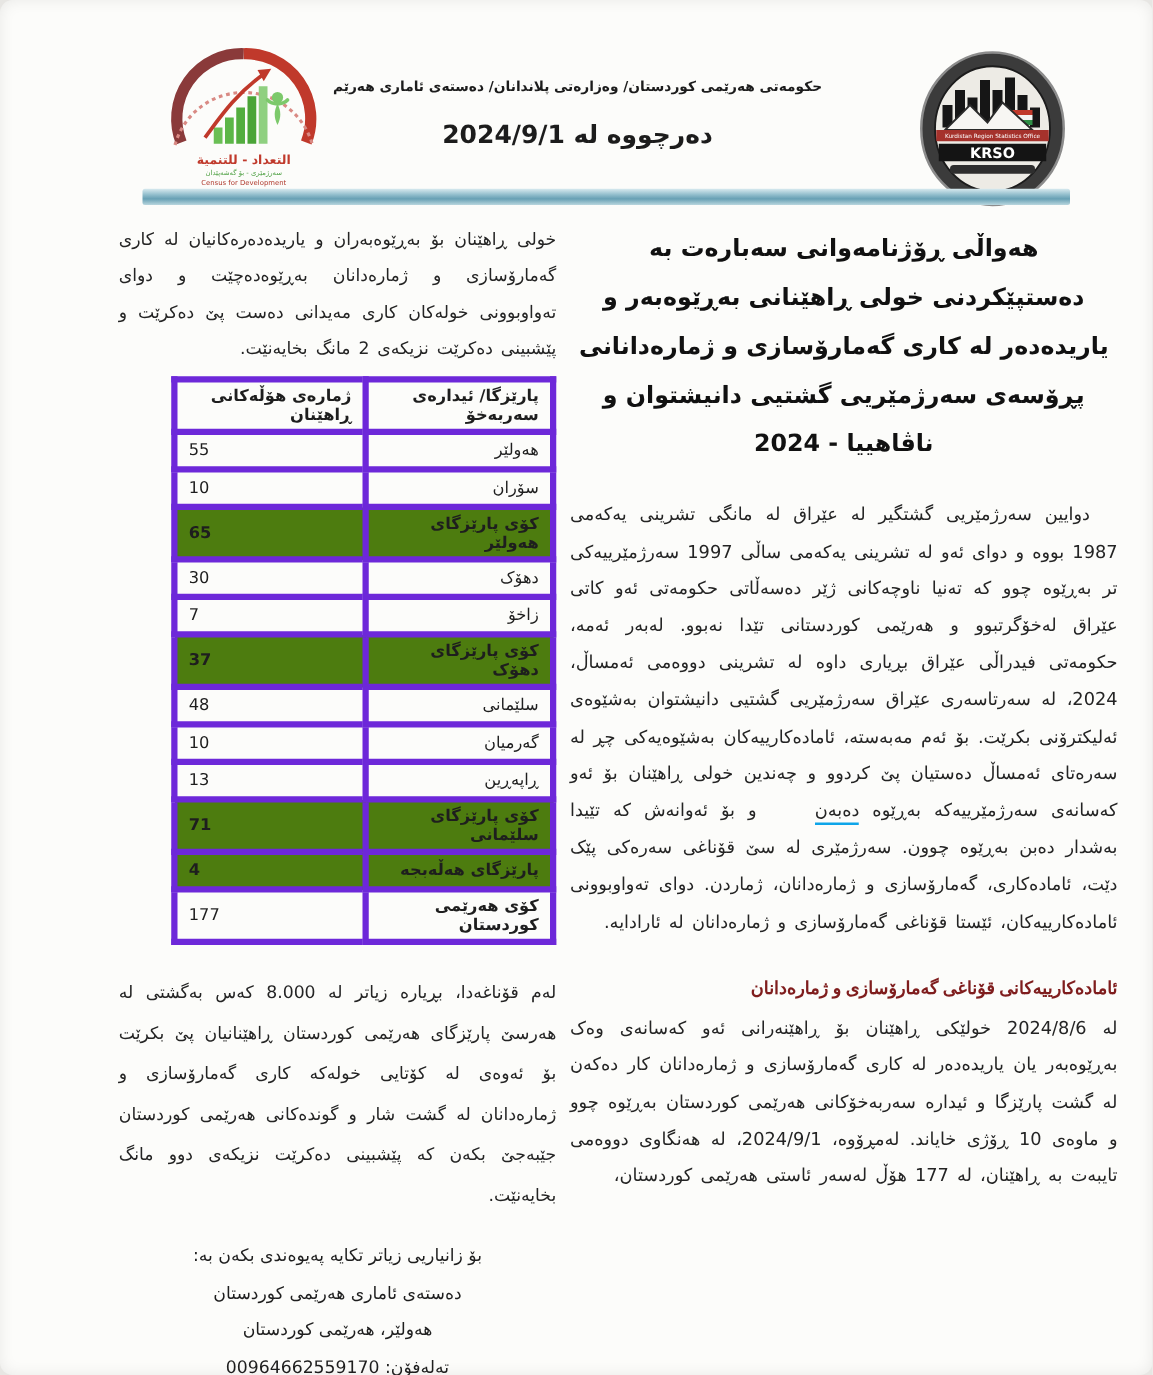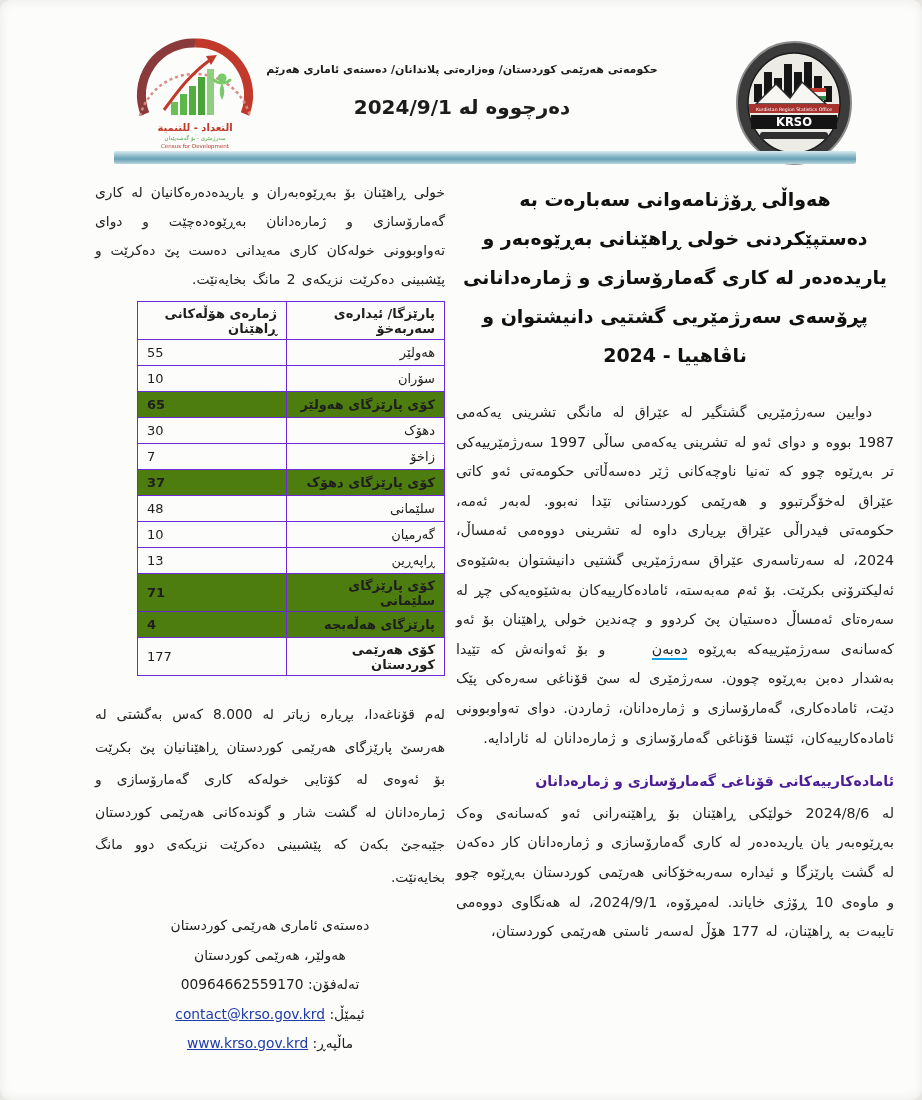--- a/index.html
+++ b/index.html
@@ -28,31 +28,31 @@
   .col-left {position:absolute;top:178px;left:95px;width:350px;}
   .article-title{
     text-align:center;font-weight:bold;font-size:19px;line-height:39px;color:#111;
   }
   .body-p{
     margin:0;text-align:justify;font-size:14.2px;line-height:29.6px;color:#242424;
     word-spacing:2px;
   }
   .col-right .p1{margin-top:23px;text-indent:22px;}
   .underline-teal{border-bottom:2px solid #0ea5e9;padding-bottom:1px;margin-left:36px;}
-  .subheading{margin-top:14px;font-weight:bold;font-size:14.2px;line-height:29.6px;color:#4c1d95;}
+  .subheading{margin-top:24px;font-weight:bold;font-size:14.2px;line-height:29.6px;color:#7f1d1d;font-family:Liberation Serif, serif;}
   .col-right .p2{margin-top:2px;}
   
   .col-left .p1{font-size:13.8px;line-height:29px;}
   .table-caption{margin-top:10px;font-weight:bold;font-size:13.2px;color:#111;text-align:right;}
   table.halls{
     margin-top:7px;border-collapse:collapse;width:308px;margin-left:2px;
     font-size:13px;color:#1e1e1e;
   }
   table.halls th,table.halls td{
-    border:1px solid #6d28d9;padding:3.5px 9px;height:18px;
+    border:5px solid #6d28d9;padding:3.5px 9px;height:18px;
   }
   table.halls th{font-weight:bold;text-align:right;}
   td.val,th.val{text-align:right;direction:ltr;width:130px;}
   td.val{text-align:left;}
   tr.total td{background:#4d7c0f;font-weight:bold;}
   tr.last td.name{font-weight:bold;}
   .col-left .p2{margin-top:22px;font-size:13.8px;line-height:32.5px;}
   .contact{margin-top:18px;text-align:center;font-size:13.8px;line-height:29.5px;color:#1e1e1e;}
   .contact .line{white-space:nowrap;}
   a.doc-link,.doc-link{
@@ -197,20 +197,21 @@
       <tr class="last">
         <td class="name">کۆی هەرێمی کوردستان</td>
         <td class="val">177</td>
       </tr>
     </tbody>
       </table>
 
     <p class="body-p p2">لەم قۆناغەدا، بڕیارە زیاتر لە 8.000 کەس بەگشتی لە هەرسێ پارێزگای هەرێمی کوردستان ڕاهێنانیان پێ بکرێت بۆ ئەوەی لە کۆتایی خولەکە کاری گەمارۆسازی و ژمارەدانان لە گشت شار و گوندەکانی هەرێمی کوردستان جێبەجێ بکەن کە پێشبینی دەکرێت نزیکەی دوو مانگ بخایەنێت.</p>
 
     <div class="contact">
+      <div class="line">بۆ زانیاریی زیاتر تکایە پەیوەندی بکەن بە:</div>
       <div class="line">دەستەی ئاماری هەرێمی کوردستان</div>
       <div class="line">هەولێر، هەرێمی کوردستان</div>
       <div class="line">
         <span>تەلەفۆن:</span>
         <span class="num">00964662559170</span>
       </div>
       <div class="line">
         <span>ئیمێڵ:</span>
         <a class="doc-link">contact@krso.gov.krd</a>
       </div>

